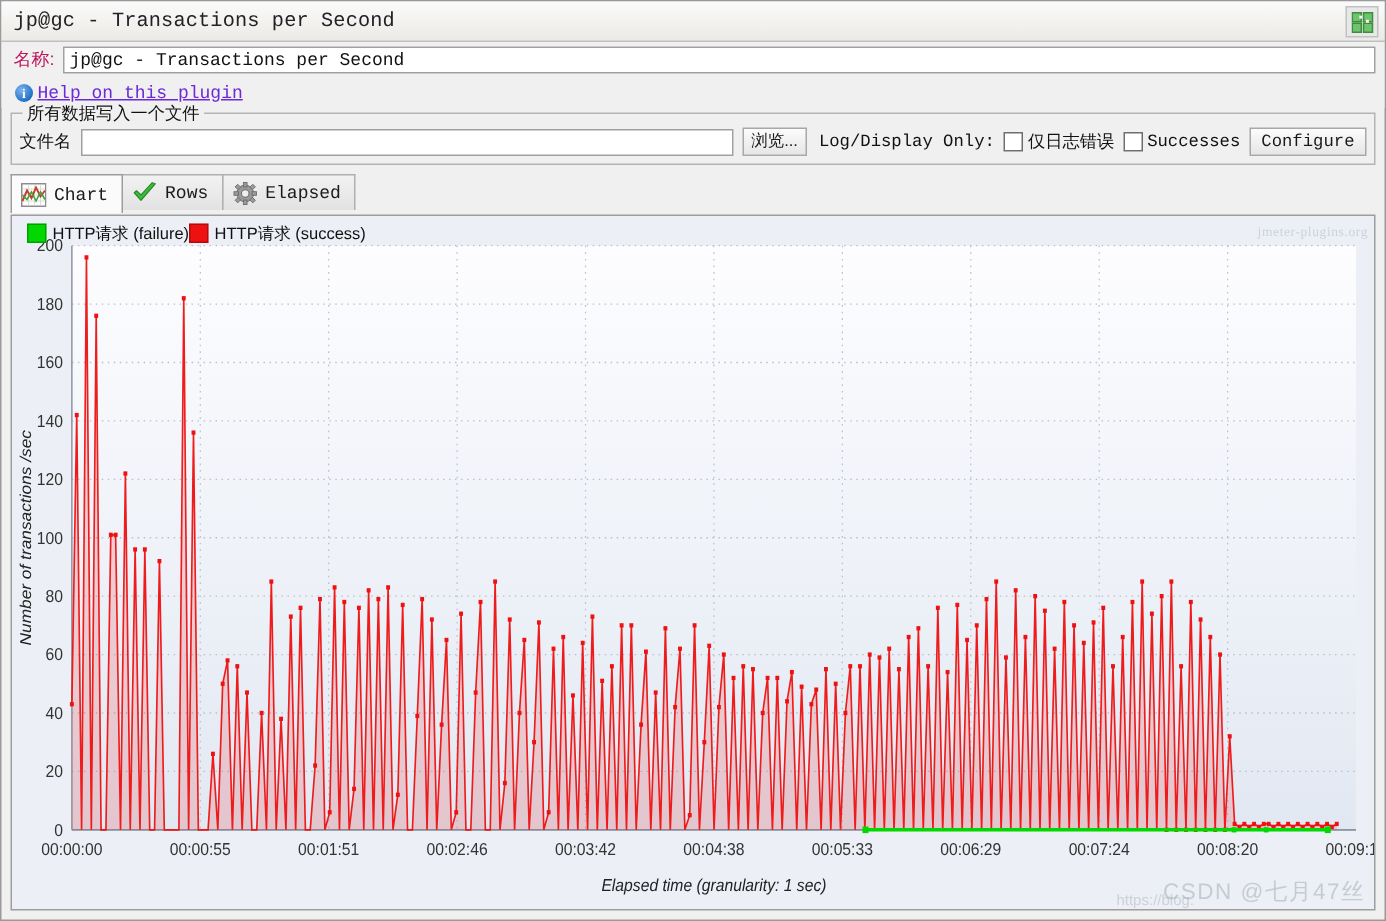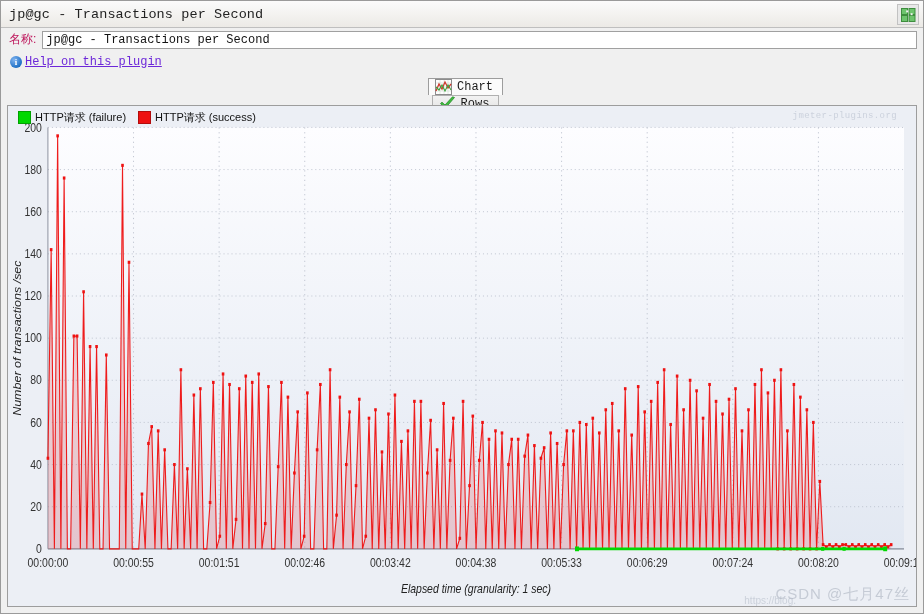--- a/index.html
+++ b/index.html
@@ -107,24 +107,23 @@
   .cb{
     width:11px;height:11px;background:#fff;
     border:1px solid #6e6e6e;display:inline-block;
     cursor:pointer;
   }
   .cbtxt{font-size:11.5px;color:#111;}
   .cbtxt.mono{font-family:"Liberation Mono","DejaVu Sans Mono",monospace;}
 
   
   .tabs{
-    display:flex;align-items:center;
+    display:flex;align-items:flex-start;
     margin:6px 0 0 6px;height:27px;min-height:27px;
     position:relative;
-    flex-direction:column;
   }
   .tab{
     display:flex;align-items:center;gap:5px;
     height:24px;box-sizing:border-box;
     padding:0 9px 0 6px;
     border:1px solid #b0b0b0;border-bottom:none;
     background:linear-gradient(#f2f2f2,#e2e2e2);
     font-family:"Liberation Mono","DejaVu Sans Mono",monospace;
     font-size:12px;color:#1a1a1a;cursor:pointer;
     margin-right:-1px;
@@ -137,29 +136,29 @@
 
   
   .chartwrap{
     flex:1;margin:0 6px 6px 6px;
     border:1px solid #9d9d9d;
     background:#eceff5;
     position:relative;overflow:hidden;
   }
   .legend{
     position:absolute;left:10px;top:4px;
-    display:flex;gap:12px;align-items:center;z-index:5;
+    display:flex;align-items:center;z-index:5;
   }
   .legend .it{display:flex;align-items:center;gap:4px;}
   .legend .sw{width:11px;height:11px;display:inline-block;border:1px solid rgba(0,0,0,.25);}
   .legend .tx{font-size:11px;color:#111;}
   .wm{
-    position:absolute;right:19px;top:5px;
+    position:absolute;right:4px;top:5px;
     font-size:9px;color:#ccd2dd;letter-spacing:.4px;z-index:5;
-    font-family:Liberation Mono, monospace;
+    font-family:Liberation Serif, serif;
     text-align:center;
   }
   .plotsvg{position:absolute;inset:0;width:100%;height:100%;}
   .csdn-wm{
     position:absolute;right:6px;bottom:2px;
     font-size:15px;color:rgba(150,160,175,.45);
     font-family:"Liberation Sans",sans-serif;
     letter-spacing:1px;z-index:6;pointer-events:none;white-space:nowrap;
   }
   .csdn-wm2{
@@ -192,20 +191,38 @@
     <span class="lbl">名称:</span>
     <input class="tf" type="text" value="jp@gc - Transactions per Second" style="">
   </div>
 
 
   <div class="helprow">
     <span class="info-ico">i</span>
     <span class="helplink">Help on this plugin</span>
   </div>
 
+  <div class="panel">
+    <span class="panel-title">所有数据写入一个文件</span>
+    <div class="filerow">
+      <span class="lbl">文件名</span>
+      <input class="tf" type="text" value="" style="">
+      <button class="btn btn-browse">浏览...</button>
+      <span class="logonly">Log/Display Only:</span>
+      <span class="cbwrap">
+        <span class="cb"></span>
+        <span class="cbtxt">仅日志错误</span>
+      </span>
+      <span class="cbwrap">
+        <span class="cb"></span>
+        <span class="cbtxt mono">Successes</span>
+      </span>
+      <button class="btn">Configure</button>
+    </div>
+  </div>
 
   <div class="tabs">
     <div class="tab active">
       <svg width="17" height="16" viewBox="0 0 17 16" aria-hidden="true">
         <rect x="0.5" y="0.5" width="16" height="15" fill="#fefefe" stroke="#8d8d8d"></rect>
         <g stroke="#c9d6c9" stroke-width=".5">
           <line x1="1" y1="4" x2="16" y2="4"></line>
             <line x1="1" y1="8" x2="16" y2="8"></line>
           <line x1="1" y1="12" x2="16" y2="12"></line>
             <line x1="5" y1="1" x2="5" y2="15"></line>

